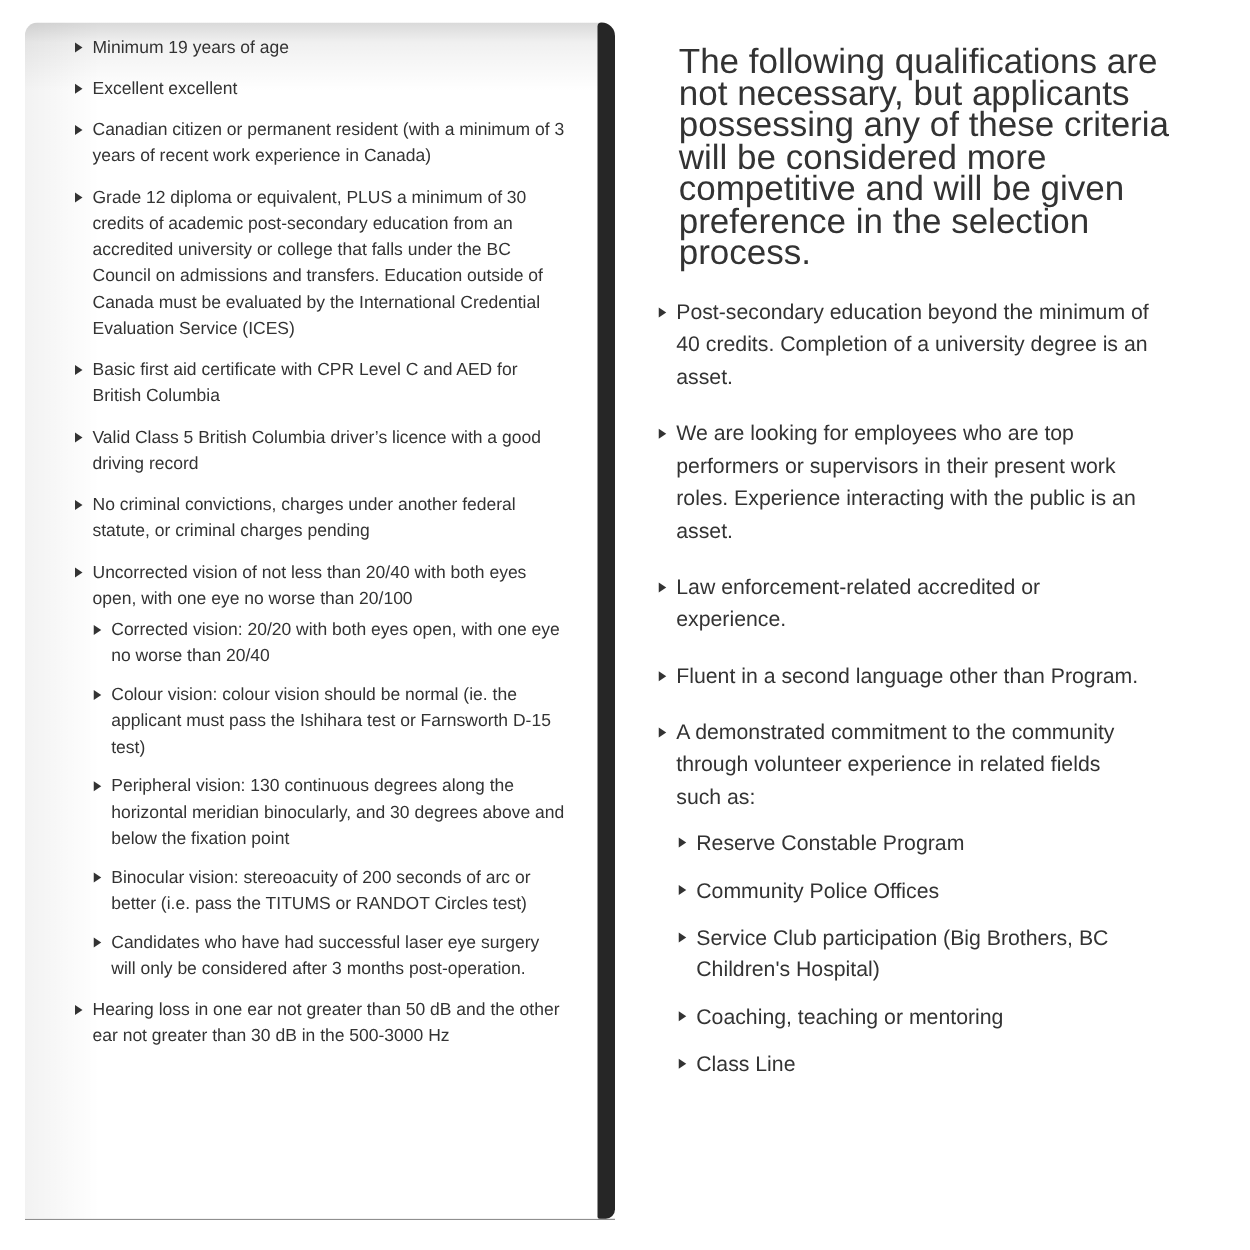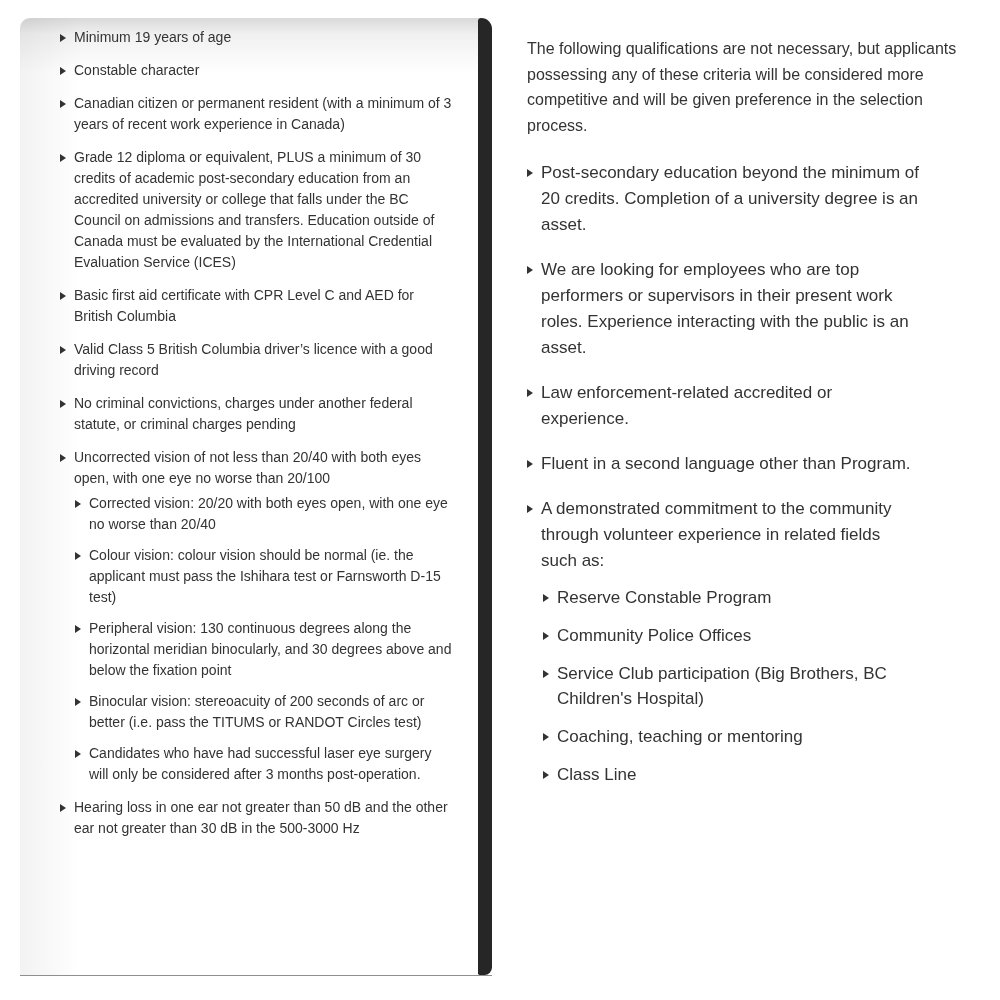--- a/index.html
+++ b/index.html
@@ -52,22 +52,22 @@
     font-size:14px; line-height:21px;
   }
   .list-left > li { margin-bottom:12px; }
   .list-left .sublist { margin:4px 0 0 15px; }
   .list-left .sublist > li { margin-bottom:10px; }
   .list-left .sublist > li:last-child { margin-bottom:0; }
 
   
   .right-col { position:absolute; left:527px; top:36px; width:437px; }
   .intro {
-    margin:0 0 22px 0;
-    font-size:16px; line-height:25.5px; color:#333333;
+    margin:0 0 22px 16px;
+    font-size:28px; line-height:25.5px; color:#333333;
   }
   .list-right { font-size:17px; line-height:26px; width:392px; }
   .list-right > li { margin-bottom:19px; }
   .list-right .tri { margin-top:9px; }
   .list-right .sublist { margin:11px 0 0 16px; }
   .list-right .sublist > li { margin-bottom:13px; line-height:25px; }
   .list-right .sublist > li:last-child { margin-bottom:0; }
   .list-right .sublist .tri { margin-top:8.5px; }
 </style>
 </head>
@@ -80,21 +80,21 @@
       <ul class="list list-left" id="left-list">
           <li>
             <div class="li-row">
               <span class="tri"></span>
               <span class="li-text">Minimum 19 years of age</span>
             </div>
           </li>
           <li>
             <div class="li-row">
               <span class="tri"></span>
-              <span class="li-text">Constable character</span>
+              <span class="li-text">Excellent excellent</span>
             </div>
           </li>
           <li>
             <div class="li-row">
               <span class="tri"></span>
               <span class="li-text">Canadian citizen or permanent resident (with a minimum of 3 years of recent work experience in Canada)</span>
             </div>
           </li>
           <li>
             <div class="li-row">
@@ -168,21 +168,21 @@
     </div>
     <div class="spine"></div>
   </section>
 
   <section class="right-col">
     <p class="intro">The following qualifications are not necessary, but applicants possessing any of these criteria will be considered more competitive and will be given preference in the selection process.</p>
     <ul class="list list-right" id="right-list">
         <li>
           <div class="li-row">
             <span class="tri"></span>
-            <span class="li-text">Post-secondary education beyond the minimum of 20 credits. Completion of a university degree is an asset.</span>
+            <span class="li-text">Post-secondary education beyond the minimum of 40 credits. Completion of a university degree is an asset.</span>
           </div>
         </li>
         <li>
           <div class="li-row">
             <span class="tri"></span>
             <span class="li-text">We are looking for employees who are top performers or supervisors in their present work roles. Experience interacting with the public is an asset.</span>
           </div>
         </li>
         <li>
           <div class="li-row">

